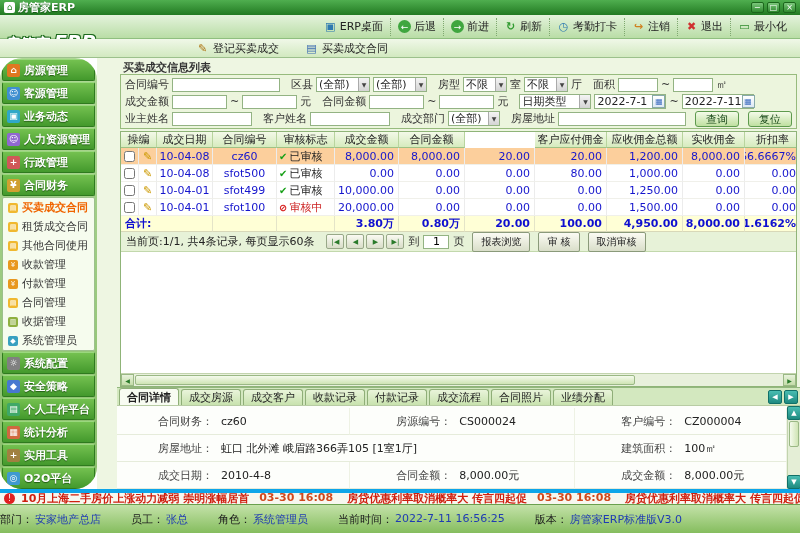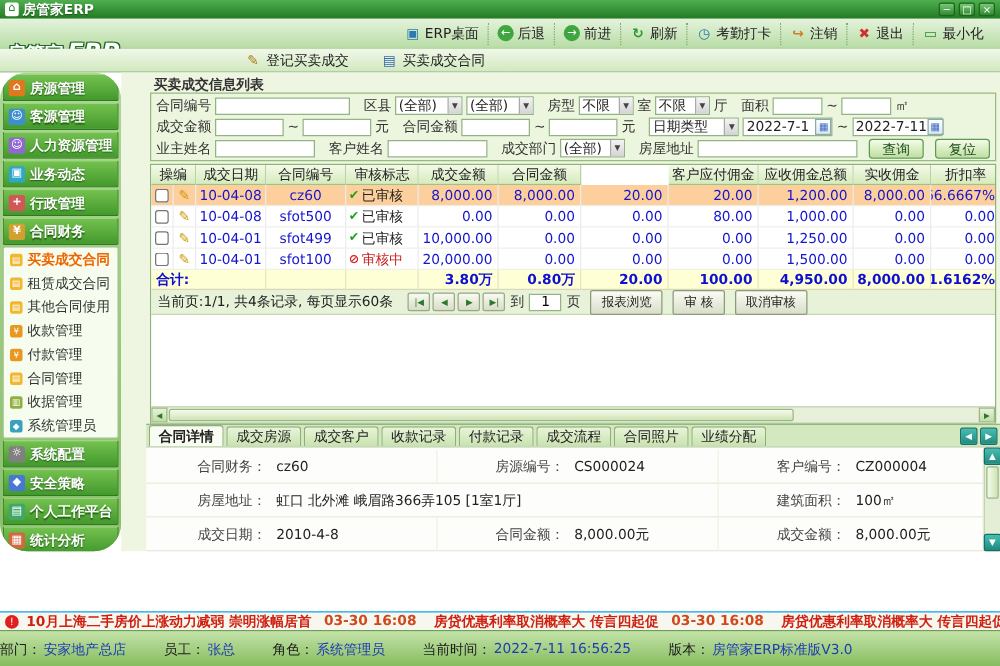--- a/index.html
+++ b/index.html
@@ -154,21 +154,21 @@
   .details-wrap { height:84px; flex:none; display:flex; background:#fdfefb; border-top:1px solid #b8ccA4; border-top:1px solid #b8cca4; }
   .details { flex:1; min-width:0; display:grid; grid-template-columns:100px 1fr 105px 0.9fr 105px 0.8fr; grid-auto-rows:27px; padding-top:2px; }
   .dlabel { display:flex; align-items:center; justify-content:flex-end; padding-right:4px; color:#444; border-bottom:1px solid #e6ecd b; border-bottom:1px solid #e6ecdb; white-space:nowrap; overflow:hidden; }
   .dval { display:flex; align-items:center; padding-left:4px; color:#222; border-bottom:1px solid #e6ecdb; border-right:1px solid #eef2e4; white-space:nowrap; overflow:hidden; }
   .span3 { grid-column:2 / span 3; }
   .vscroll { width:13px; flex:none; background:#e4eed6; border-left:1px solid #c2d4ae; display:flex; flex-direction:column; align-items:center; }
   .vthumb { width:10px; flex:none; height:26px; margin-top:1px; background:linear-gradient(90deg,#f4faec,#cfe4b4); border:1px solid #9ab885; border-radius:2px; cursor:grab; }
   .vtrack { flex:1; }
 
   
-  .marquee { height:15px; flex:none; background:#f7f7ef; border-top:1px solid #0ea5e9; display:flex; align-items:center; gap:6px; padding:0 4px; overflow:hidden; white-space:nowrap;margin-top:48px; }
+  .marquee { height:15px; flex:none; background:#f7f7ef; border-top:4px solid #0ea5e9; display:flex; align-items:center; gap:6px; padding:0 4px; overflow:hidden; white-space:nowrap; }
   .news-ic { width:11px; height:11px; border-radius:50%; background:#e02020; color:#fff; display:inline-flex; align-items:center; justify-content:center; font-size:8px; flex:none; }
   .news-ic::before{content:"!";}
   .mq-items { display:flex; gap:14px; }
   .mq-item { display:inline-flex; gap:10px; }
   .mq-text { color:#cf2010; font-weight:bold; cursor:pointer; }
   .mq-time { color:#d0481e; font-weight:bold; }
 
   
   .statusbar { height:29px; flex:none; background:linear-gradient(#c4e2a9,#85bd5e); border-top:1px solid #6aa04e; display:flex; align-items:center; gap:30px; padding:0 0; white-space:nowrap; overflow:hidden; }
   .st-group { display:inline-flex; gap:2px; }
@@ -260,27 +260,27 @@
             <span class="side-ic" data-name="house-icon"></span>
             <span data-name="sidebar-item-label">房源管理</span>
           </div>
 
           <div class="side-item" data-name="sidebar-item">
             <span class="side-ic" data-name="customers-icon"></span>
             <span data-name="sidebar-item-label">客源管理</span>
           </div>
 
           <div class="side-item" data-name="sidebar-item">
+            <span class="side-ic" data-name="business-icon"></span>
+            <span data-name="sidebar-item-label">业务动态</span>
+          </div>
+
+          <div class="side-item" data-name="sidebar-item">
             <span class="side-ic" data-name="hr-icon"></span>
             <span data-name="sidebar-item-label">人力资源管理</span>
-          </div>
-
-          <div class="side-item" data-name="sidebar-item">
-            <span class="side-ic" data-name="business-icon"></span>
-            <span data-name="sidebar-item-label">业务动态</span>
           </div>
 
           <div class="side-item" data-name="sidebar-item">
             <span class="side-ic" data-name="admin-icon"></span>
             <span data-name="sidebar-item-label">行政管理</span>
           </div>
 
           <div class="side-item" data-name="sidebar-item">
             <span class="side-ic" data-name="finance-icon"></span>
             <span data-name="sidebar-item-label">合同财务</span>

